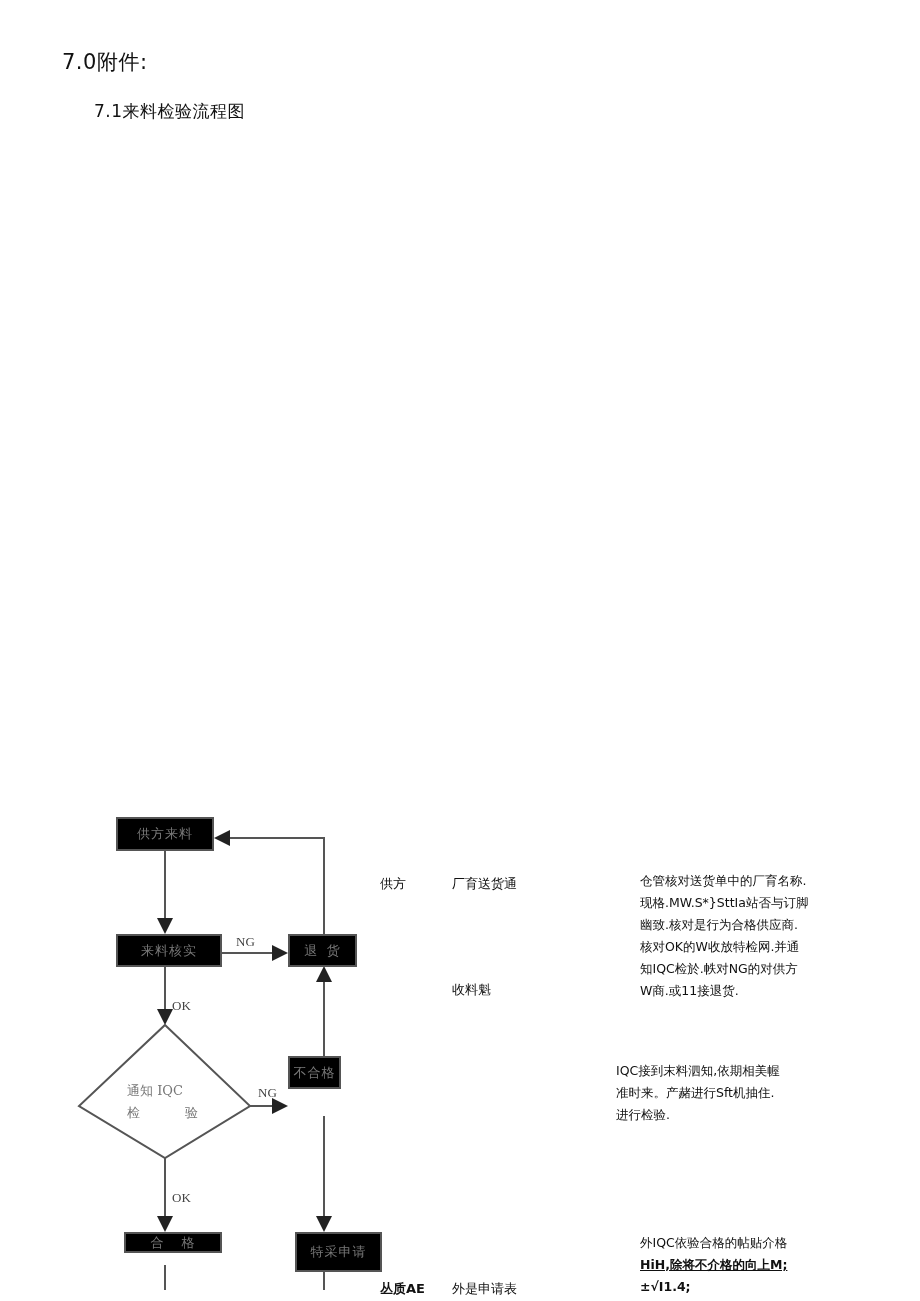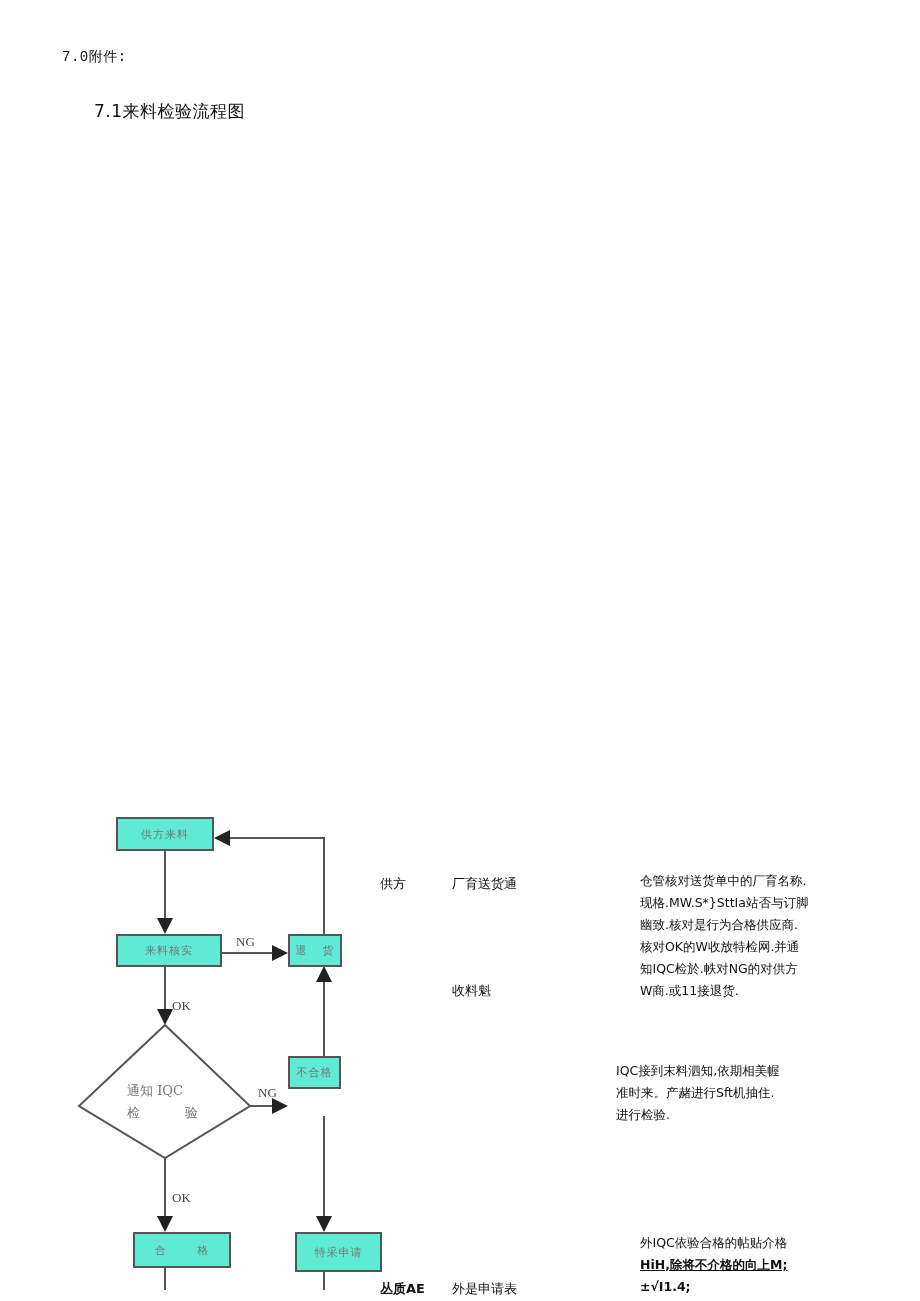--- a/index.html
+++ b/index.html
@@ -1,23 +1,23 @@
 <!DOCTYPE html>
 <html><head>
   <meta charset="utf-8">
   <style>
     html, body { margin: 0; padding: 0; background: #ffffff; }
     body { width: 920px; height: 1301px; position: relative; overflow: hidden;
            font-family: "DejaVu Sans", "Liberation Sans", sans-serif; color: #111; }
-    .h1 { position: absolute; left: 62px; top: 48px; font-size: 14px; letter-spacing: 0.5px; font-family: Liberation Mono, monospace; }
+    .h1 { position: absolute; left: 62px; top: 48px; font-size: 21px; letter-spacing: 0.5px; }
     .h2 { position: absolute; left: 94px; top: 100px; font-size: 17px; letter-spacing: 0.5px; }
     .fc { position: absolute; left: 0; top: 0; width: 920px; height: 1301px; }
-    .box { position: absolute; border: 2px solid #555; background: #5eead4; box-sizing: border-box;
+    .box { position: absolute; border: 2px solid #555; background: #000000; box-sizing: border-box;
            display: flex; align-items: center; justify-content: center;
-           font-family: Liberation Mono, monospace; font-size: 11px; color: #777;
+           font-family: Liberation Serif, serif; font-size: 13px; color: #777;
            letter-spacing: 1px; }
     .lbl { position: absolute; font-family: "Liberation Serif", "DejaVu Serif", serif;
            font-size: 13px; color: #444; }
     .col { position: absolute; font-size: 13px; color: #111; line-height: 22px; margin-top: 44px; }
     .desc { position: absolute; font-size: 12.5px; color: #111; line-height: 22px; width: 185px; }
     .diatext { position: absolute; font-family: "DejaVu Serif", "Liberation Serif", serif;
                font-size: 13px; color: #777; }
   </style>
 </head>
 <body>
@@ -51,37 +51,37 @@
 
     <line x1="165" y1="1158" x2="165" y2="1230" marker-end="url(#arr)"></line>
 
     <line x1="165" y1="1265" x2="165" y2="1290"></line>
     <line x1="324" y1="1265" x2="324" y2="1290"></line>
   </g>
 </svg>
 
 <div class="box" style="left:116px;top:817px;width:98px;height:34px;">供方来料</div>
 <div class="box" style="left:116px;top:934px;width:106px;height:33px;">来料核实</div>
-<div class="box" style="left:288px;top:934px;width:54px;height:33px;white-space:pre;">退  货</div>
+<div class="box" style="left:288px;top:934px;width:69px;height:33px;white-space:pre;">退  货</div>
 <div class="box" style="left:288px;top:1056px;width:53px;height:33px;">不合格</div>
-<div class="box" style="left:133px;top:1232px;width:98px;height:36px;white-space:pre;">合    格</div>
+<div class="box" style="left:124px;top:1232px;width:98px;height:21px;white-space:pre;">合    格</div>
 <div class="box" style="left:276px;top:1232px;width:87px;height:40px;margin-left:19px;">特采申请</div>
 
 <div class="diatext" style="left:127px;top:1082px;">通知 IQC</div>
 <div class="diatext" style="left:127px;top:1104px;">检</div>
 <div class="diatext" style="left:185px;top:1104px;">验</div>
 
 <div class="lbl" style="left:236px;top:934px;">NG</div>
 <div class="lbl" style="left:172px;top:998px;">OK</div>
 <div class="lbl" style="left:258px;top:1085px;">NG</div>
 <div class="lbl" style="left:172px;top:1190px;">OK</div>
 
 <div class="col" style="left:380px;top:829px;">供方</div>
 <div class="col" style="left:452px;top:829px;">厂育送货通</div>
-<div class="col" style="left:452px;top:936px;">收料魁</div>
+<div class="col" style="left:452px;top:936px;font-family:Liberation Mono, monospace;">收料魁</div>
 <div class="col" style="left:380px;top:1234px;font-weight:bold;">丛质AE</div>
 <div class="col" style="left:452px;top:1234px;">外是申请表</div>
 
 <div class="desc" style="left:640px;top:870px;">
   <div>仓管核对送货单中的厂育名称.</div>
   <div>现格.MW.S*}SttIa站否与订脚</div>
   <div>幽致.核对是行为合格供应商.</div>
   <div>核对OK的W收放特检网.并通</div>
   <div>知IQC检於.帙对NG的对供方</div>
   <div>W商.或11接退货.</div>

